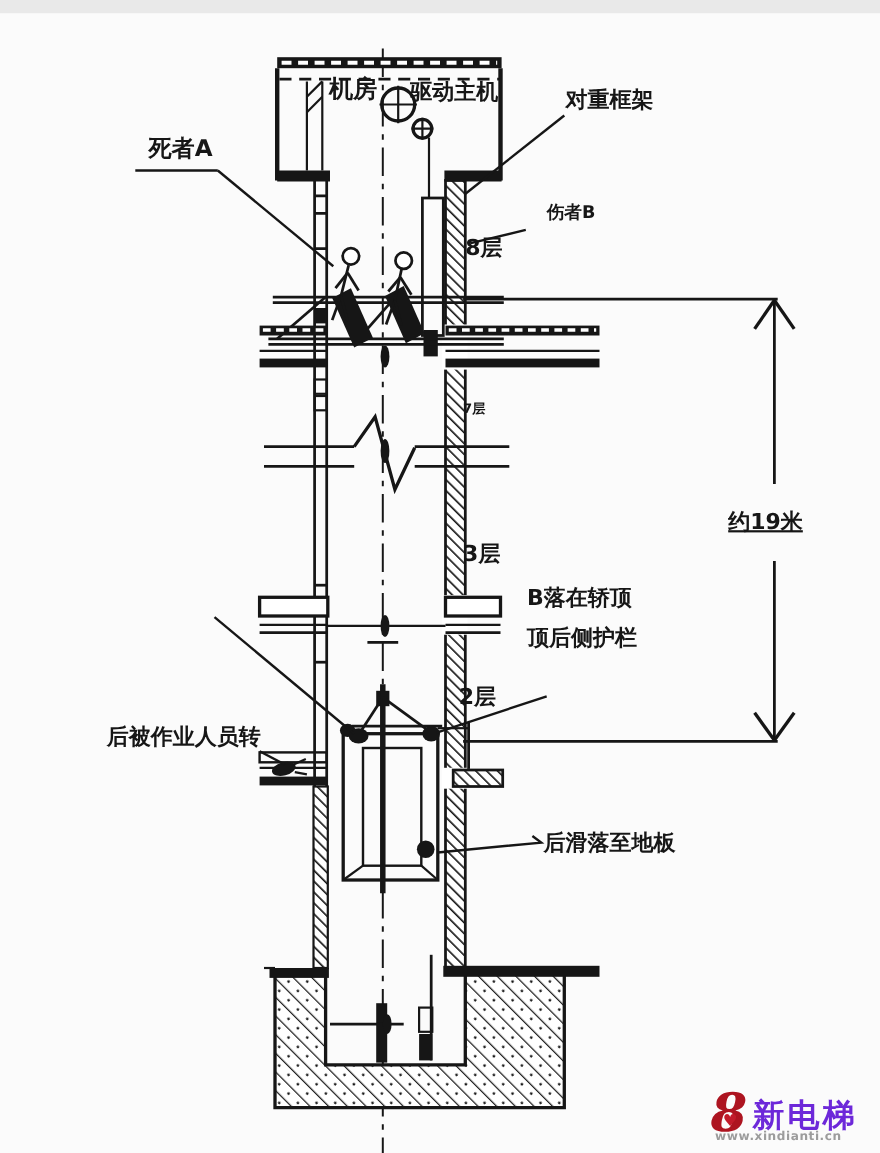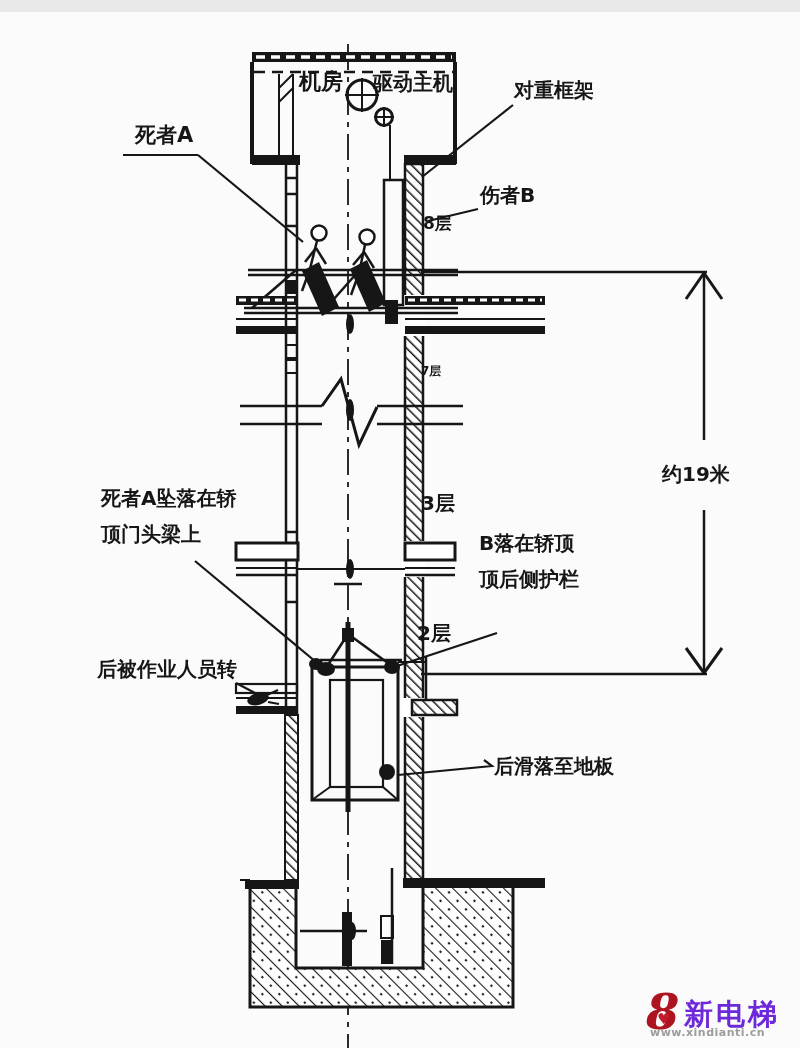--- a/index.html
+++ b/index.html
@@ -218,31 +218,27 @@
     <line x1="497" y1="621" x2="397" y2="654"></line>
     <line x1="236" y1="671" x2="259" y2="683"></line>
     <polyline points="484,748 492,754 398,763"></polyline>
   </g>
 </svg>
 
 <div class="lbl" style="left:299px;top:59px;font-size:22px;">机房</div>
 <div class="lbl" style="left:373px;top:61px;font-size:20px;">驱动主机</div>
 <div class="lbl" style="left:514px;top:68px;font-size:20px;">对重框架</div>
 <div class="lbl" style="left:135px;top:113px;font-size:21px;">死者A</div>
-<div class="lbl" style="left:480px;top:173px;font-size:20px;">伤者B</div>
-<div class="lbl" style="left:423px;top:203px;font-size:17px;">8层</div>
+<div class="lbl" style="left:497px;top:173px;font-size:16px;">伤者B</div>
+<div class="lbl" style="left:423px;top:203px;font-size:20px;">8层</div>
 <div class="lbl" style="left:421px;top:353px;font-size:12px;">7层</div>
 <div class="lbl" style="left:421px;top:481px;font-size:20px;">3层</div>
 <div class="lbl" style="left:417px;top:611px;font-size:20px;">2层</div>
-<div class="lbl" style="left:662px;top:452px;font-size:20px;">约19米</div>
-
-<div class="lbl note" style="left:101px;top:468px;font-size:20px;">
-  <div>死者A坠落在轿</div>
-  <div>顶门头梁上</div>
-</div>
+<div class="lbl" style="left:662px;top:452px;font-size:20px;text-decoration:underline;">约19米</div>
+
 
 <div class="lbl note" style="left:479px;top:513px;font-size:20px;">
   <div>B落在轿顶</div>
   <div>顶后侧护栏</div>
 </div>
 
 <div class="lbl note" style="left:97px;top:640px;font-size:20px;line-height:35px;">
   <div>后被作业人员转</div>
 </div>
 

